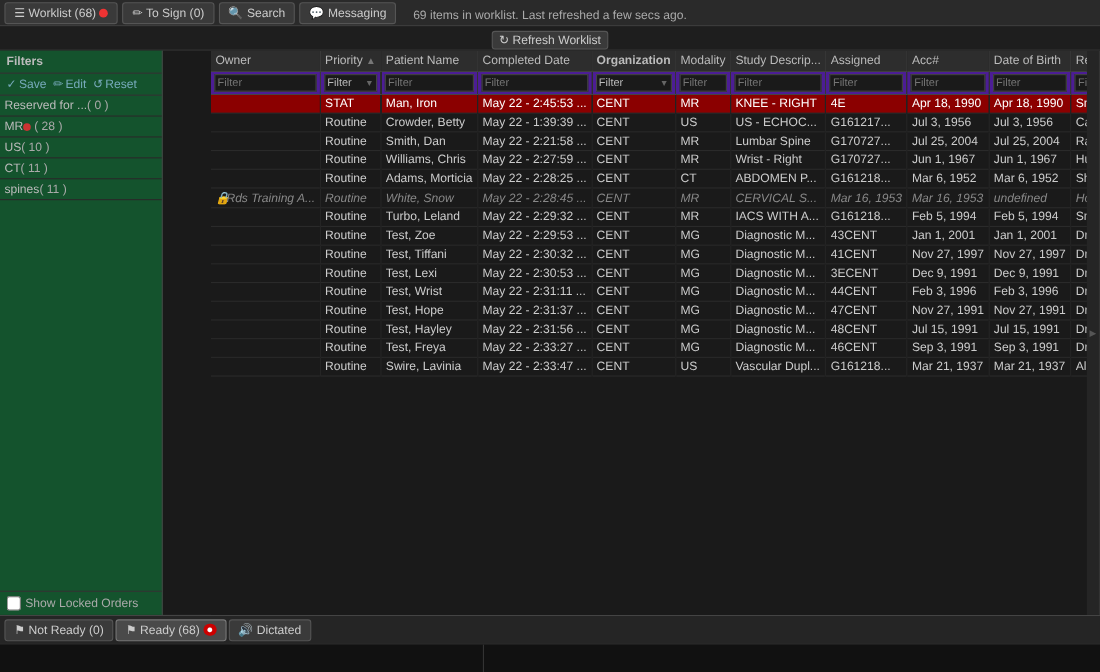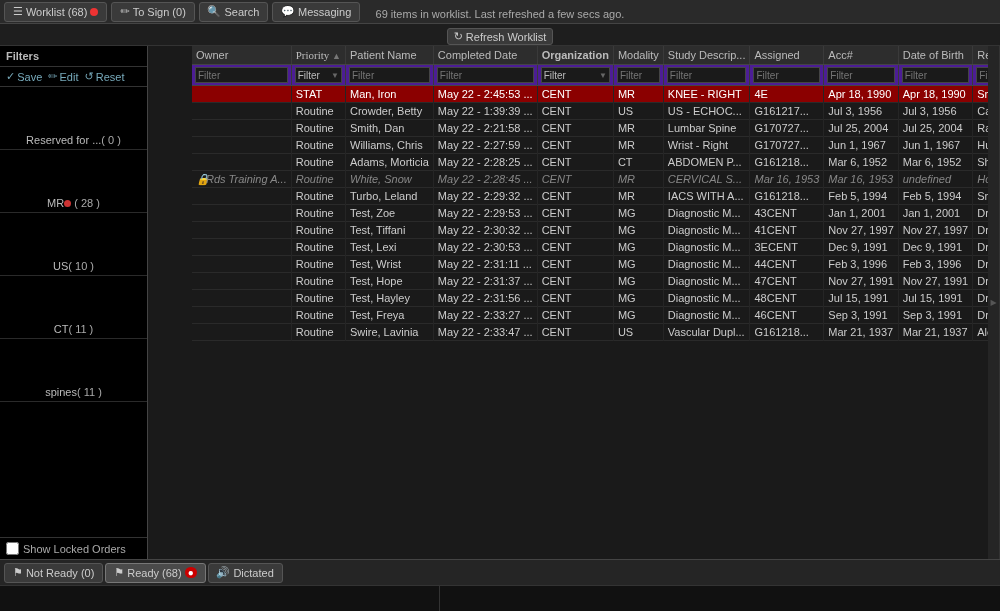--- a/index.html
+++ b/index.html
@@ -72,21 +72,21 @@
 
     
     .main-layout {
       display: flex;
       height: calc(611px - 24px - 22px - 26px - 26px);
     }
 
     
     .sidebar {
       width: 148px;
-      background: #000000;
+      background: #14532d;
       border-right: 1px solid #444;
       flex-shrink: 0;
       display: flex;
       flex-direction: column;
     }
     .sidebar-header {
       padding: 4px 6px;
       font-weight: bold;
       color: #bbb;
       border-bottom: 1px solid #333;
@@ -103,25 +103,24 @@
       color: #7ab;
       cursor: pointer;
       display: flex;
       align-items: center;
       gap: 2px;
     }
 
     .filter-item {
       display: flex;
       align-items: center;
-      justify-content: center;
+      justify-content: flex-start;
       padding: 3px 4px;
       border-bottom: 1px solid #2a2a2a;
       cursor: pointer;
-      margin-top: 44px;
     }
     .filter-label { color: #bbb; font-size: 11px; }
     .filter-count {
       display: flex;
       align-items: center;
       gap: 3px;
       color: #aaa;
     }
     .filter-count .dot {
       width: 7px; height: 7px;
@@ -299,21 +298,21 @@
       cursor: ew-resize;
       border-right: 1px solid #333;
     }
     .expand-handle::after {
       content: '▶';
       font-size: 8px;
       color: #555;
     }
 
     .col-owner { width: 8px; }
-    .col-priority { width: 60px; font-family: Liberation Serif, serif; }
+    .col-priority { width: 60px; }
     .col-patient { width: 100px; }
     .col-completed { width: 100px; }
     .col-org { width: 60px; font-weight: bold; }
     .col-modality { width: 45px; }
     .col-study { width: 90px; }
     .col-assigned { width: 55px; }
     .col-acc { width: 65px; }
     .col-dob { width: 75px; }
     .col-referring { width: 80px; }
   </style>

